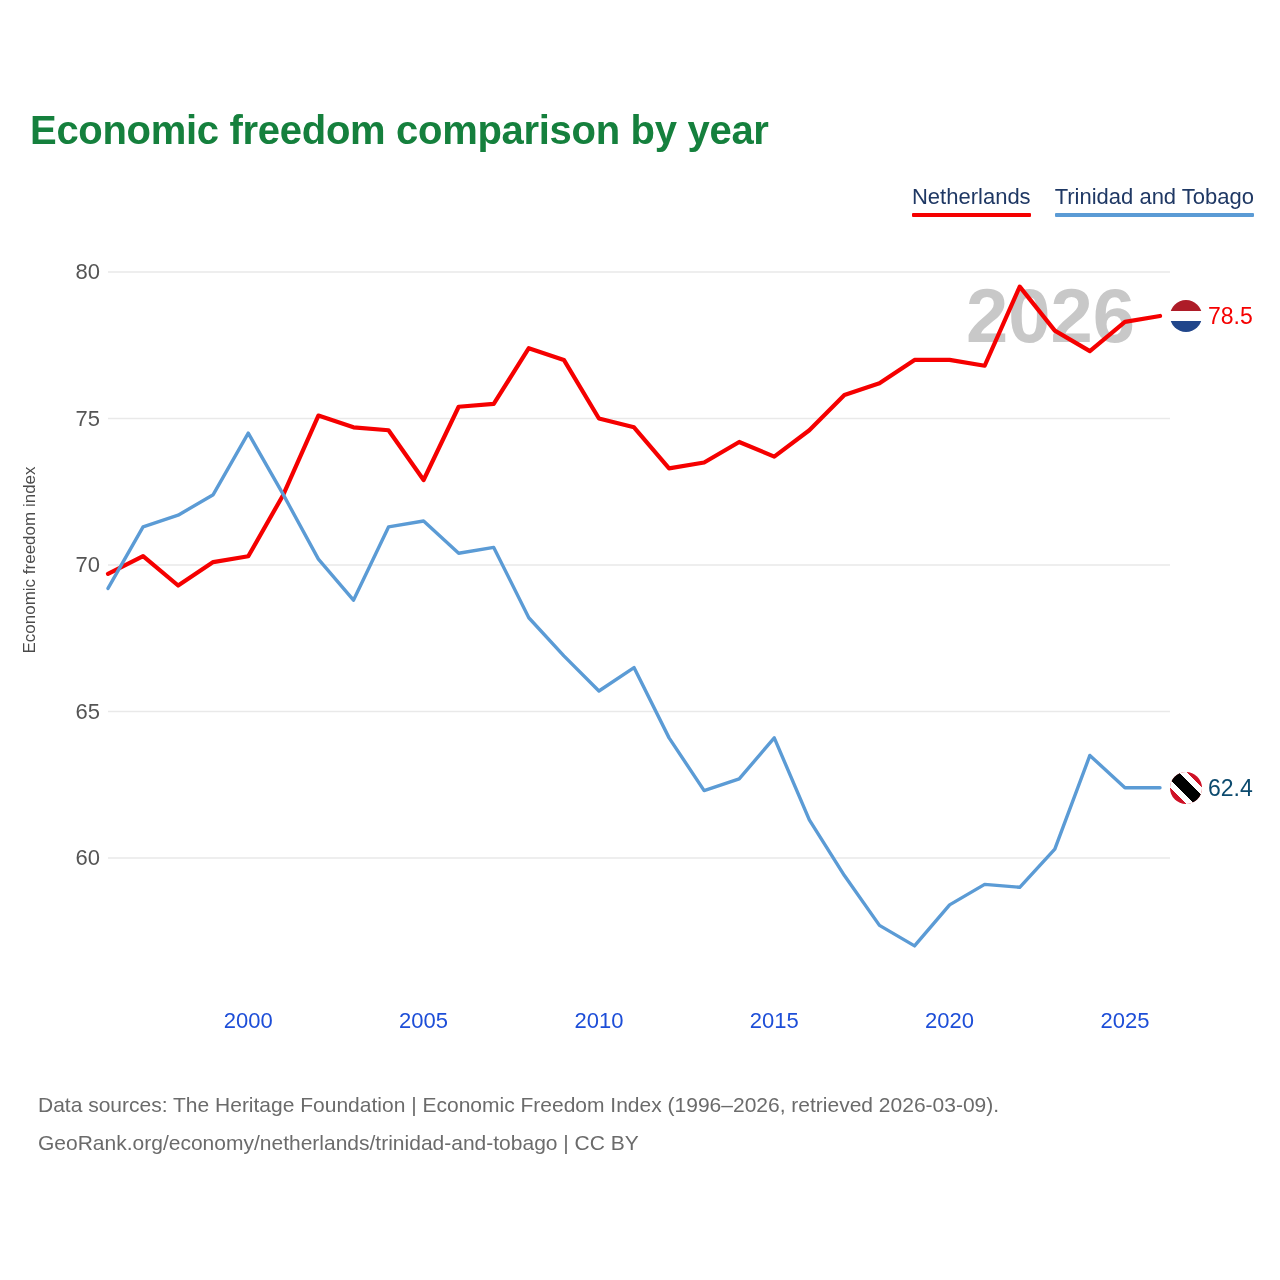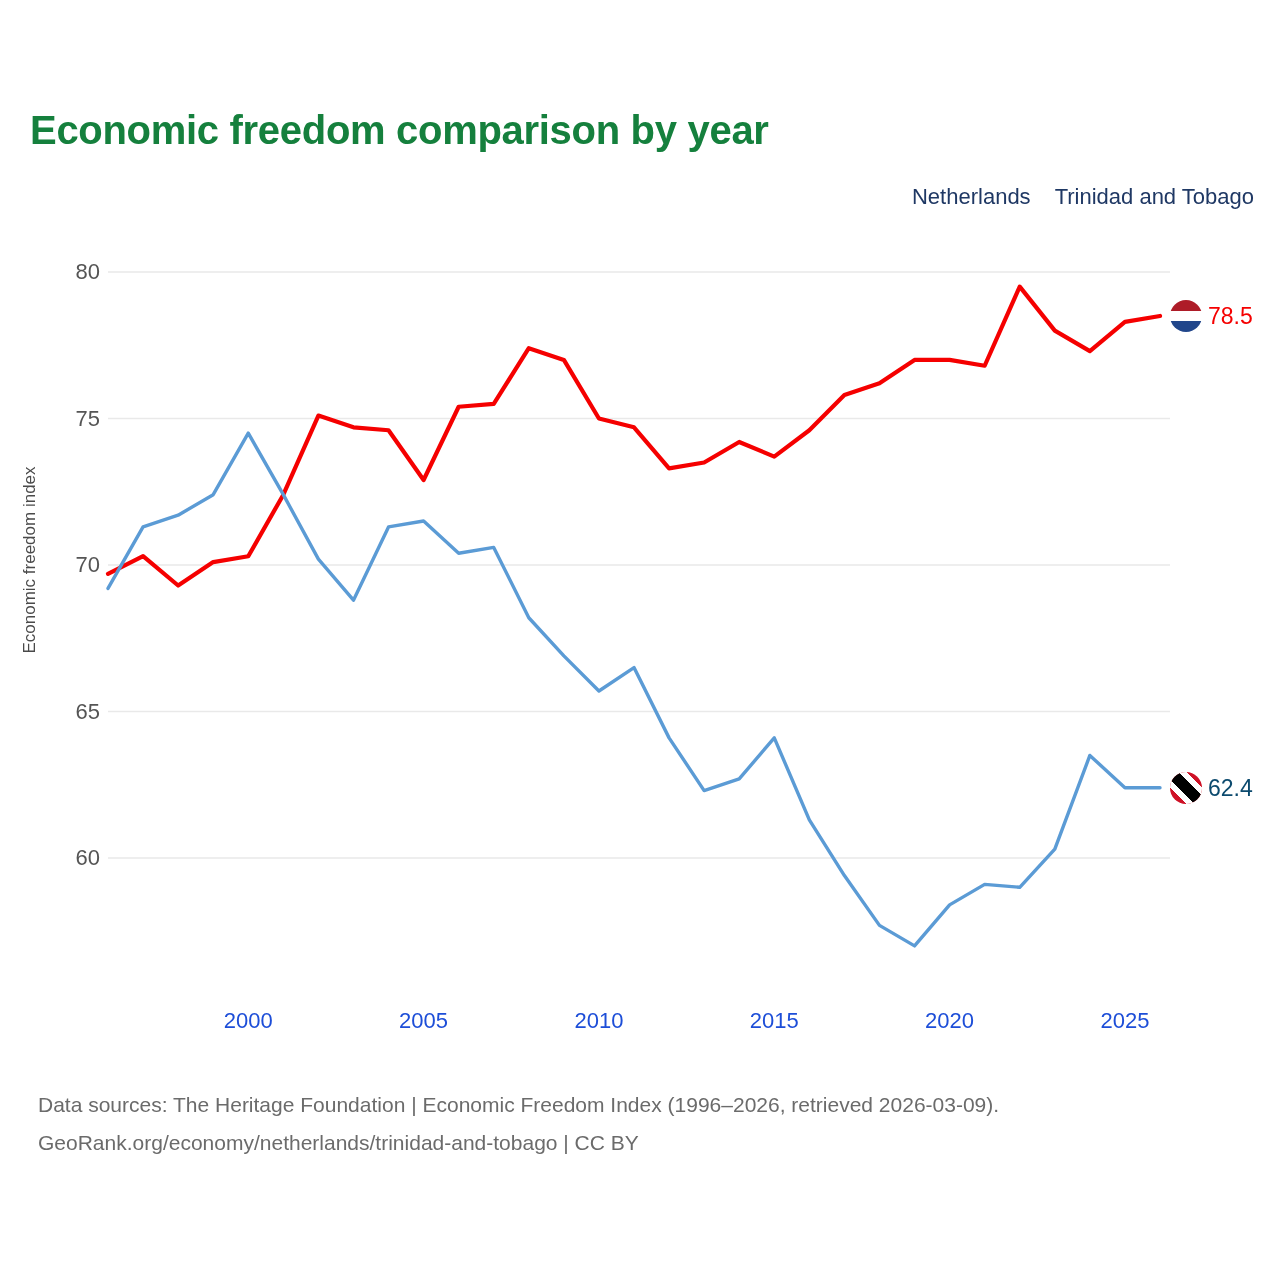--- a/index.html
+++ b/index.html
@@ -24,21 +24,21 @@
 
   .legend{
     position:absolute;
     right:26px; top:184px;
     display:flex;
     align-items:flex-start;
     gap:24px;
   }
   .legend-item{
     display:flex;
-    flex-direction:row;
+    flex-direction:column;
     align-items:stretch;
     cursor:pointer;
   }
   .legend-label{
     font-size:22px;
     color:#1f3864;
     line-height:26px;
     white-space:nowrap;
     text-align:center;
   }
@@ -149,20 +149,21 @@
     </div>
   <div id="xticks">
       <div class="xtick" style="left: 248.267px;">2000</div>
       <div class="xtick" style="left: 423.6px;">2005</div>
       <div class="xtick" style="left: 598.933px;">2010</div>
       <div class="xtick" style="left: 774.267px;">2015</div>
       <div class="xtick" style="left: 949.6px;">2020</div>
       <div class="xtick" style="left: 1124.93px;">2025</div>
     </div>
 
+  <div class="watermark" id="watermark" style="left: 966px; top: 272px; color: rgb(200, 200, 200);">2026</div>
 
   <svg class="plot" id="plot" viewBox="0 0 1280 1280">
       <line x1="108" x2="1170" y1="272" y2="272" stroke="#e9e9e9" stroke-width="1.5"></line>
       <line x1="108" x2="1170" y1="418.5" y2="418.5" stroke="#e9e9e9" stroke-width="1.5"></line>
       <line x1="108" x2="1170" y1="565" y2="565" stroke="#e9e9e9" stroke-width="1.5"></line>
       <line x1="108" x2="1170" y1="711.5" y2="711.5" stroke="#e9e9e9" stroke-width="1.5"></line>
       <line x1="108" x2="1170" y1="858" y2="858" stroke="#e9e9e9" stroke-width="1.5"></line>
       <polyline points="108,573.79 143.06666666666666,556.21 178.13333333333333,585.5100000000001 213.2,562.0700000000002 248.26666666666668,556.21 283.33333333333337,494.67999999999984 318.4,415.57000000000016 353.4666666666667,427.2899999999999 388.53333333333336,430.22000000000014 423.6,480.02999999999986 458.6666666666667,406.77999999999986 493.73333333333335,403.85 528.8,348.17999999999984 563.8666666666667,359.9 598.9333333333334,418.5 634,427.2899999999999 669.0666666666667,468.31000000000006 704.1333333333333,462.45 739.2,441.93999999999994 774.2666666666667,456.5899999999999 809.3333333333334,430.22000000000014 844.4,395.06000000000006 879.4666666666667,383.3399999999999 914.5333333333333,359.9 949.6,359.9 984.6666666666666,365.7600000000001 1019.7333333333333,286.65 1054.8,330.6 1089.8666666666668,351.11000000000007 1124.9333333333334,321.81000000000006 1160,315.95" fill="none" stroke="#f50000" stroke-width="4.2" stroke-linejoin="round" stroke-linecap="round"></polyline>
       <polyline points="108,588.4399999999999 143.06666666666666,526.9100000000001 178.13333333333333,515.1899999999999 213.2,494.67999999999984 248.26666666666668,433.15 283.33333333333337,494.67999999999984 318.4,559.1399999999999 353.4666666666667,600.1600000000001 388.53333333333336,526.9100000000001 423.6,521.05 458.6666666666667,553.2799999999999 493.73333333333335,547.4200000000002 528.8,617.7399999999999 563.8666666666667,655.8299999999998 598.9333333333334,690.9899999999999 634,667.55 669.0666666666667,737.8700000000001 704.1333333333333,790.6100000000001 739.2,778.8899999999999 774.2666666666667,737.8700000000001 809.3333333333334,819.9100000000001 844.4,875.58 879.4666666666667,925.3899999999999 914.5333333333333,945.9 949.6,904.88 984.6666666666666,884.37 1019.7333333333333,887.3 1054.8,849.2100000000002 1089.8666666666668,755.45 1124.9333333333334,787.6800000000001 1160,787.6800000000001" fill="none" stroke="#5b9bd5" stroke-width="3.4" stroke-linejoin="round" stroke-linecap="round"></polyline>
     </svg>

